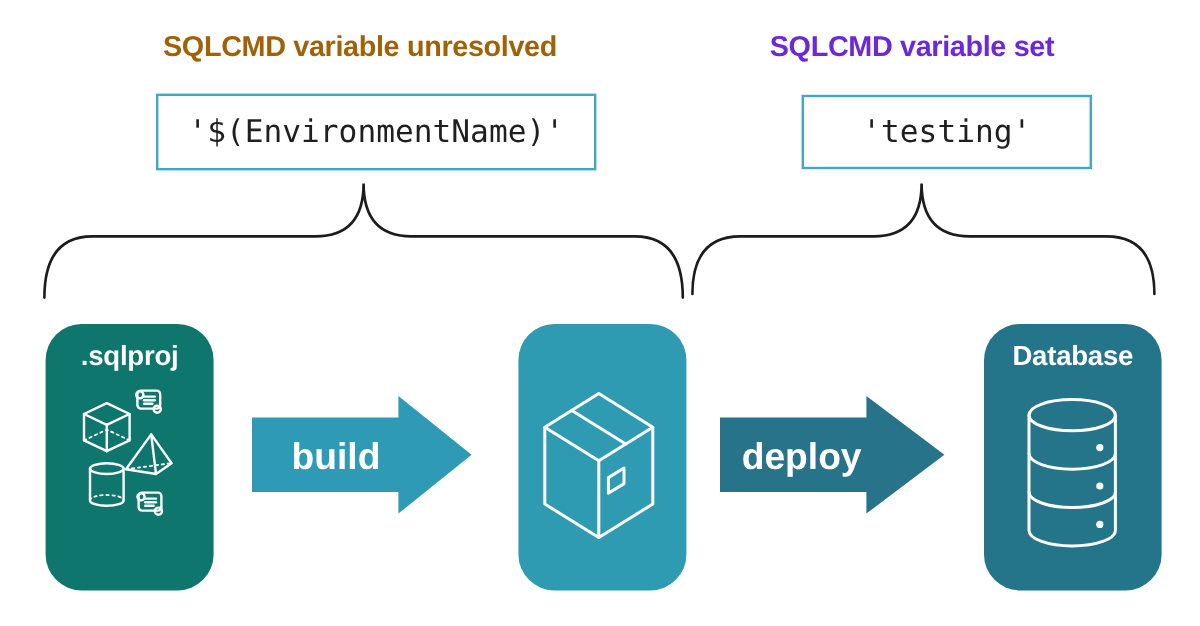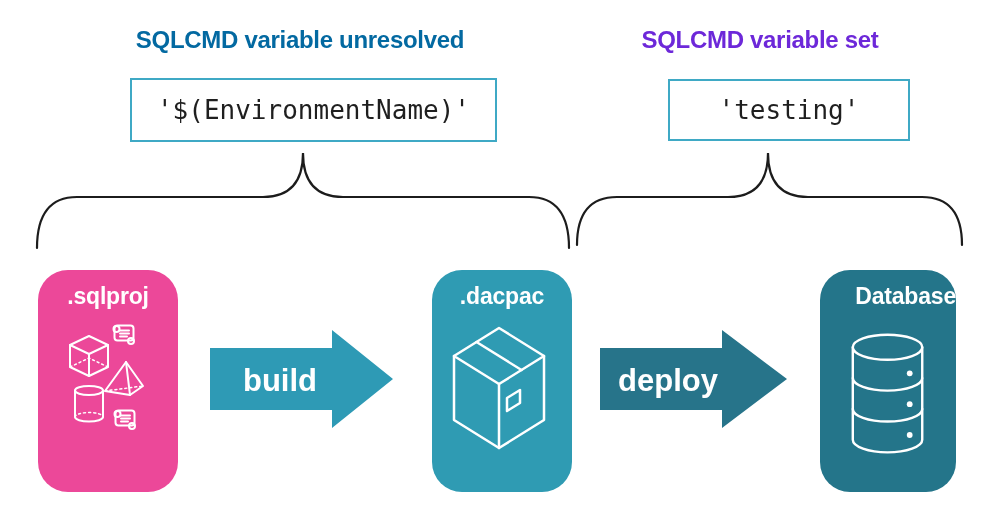--- a/index.html
+++ b/index.html
@@ -31,60 +31,60 @@
   .arrow-text{
     font-family:"Liberation Sans",sans-serif;font-size:31px;font-weight:700;
     fill:#ffffff;text-anchor:middle;
   }
   .node{
     position:absolute;top:270px;width:140px;height:222px;border-radius:30px;
     display:flex;flex-direction:column;align-items:center;
   }
   .node-sqlproj{left:38px;}
   .node-dacpac{left:432px;}
-  .node-database{left:820px;width:136px;align-items:flex-end;}
+  .node-database{left:820px;width:148px;}
   .node-label{
     margin-top:13px;font-size:23px;font-weight:700;color:#ffffff;letter-spacing:-0.2px;
   }
   .node-art{position:absolute;left:0;top:0;width:100%;height:100%;}
   .node-art path,.node-art rect,.node-art ellipse,.node-art circle{
     fill:none;stroke:#ffffff;stroke-linejoin:round;stroke-linecap:round;
   }
   .sw2{stroke-width:2;}
   .sw25{stroke-width:2.5;}
   .dash{stroke-dasharray:2 3;stroke-width:1.5;}
   .dot{fill:#ffffff !important;stroke:none !important;}
 </style>
 </head>
 <body>
 
 <div class="stage">
 
-  <div class="heading heading-left" style="color: #0369a1;">SQLCMD variable unresolved</div>
+  <div class="heading heading-left" style="color: #a16207;">SQLCMD variable unresolved</div>
   <div class="heading heading-right" style="color: #6d28d9;">SQLCMD variable set</div>
 
   <div class="codebox codebox-left" style="border-color: rgb(63, 169, 197); text-align: center;">
     <span class="code" style="color: rgb(31, 31, 31);">'$(EnvironmentName)'</span>
   </div>
   <div class="codebox codebox-right" style="border-color: rgb(63, 169, 197);">
     <span class="code" style="color: rgb(31, 31, 31);">'testing'</span>
   </div>
 
   <svg class="overlay" viewBox="0 0 1000 522">
     <path class="brace" d="M 37 248 Q 37 197 77 197 L 263 197 Q 303 197 303 153 Q 303 197 343 197 L 529 197 Q 569 197 569 248" style="stroke: rgb(28, 28, 28);"></path>
     <path class="brace" d="M 577 245 Q 577 197 617 197 L 728 197 Q 768 197 768 153 Q 768 197 808 197 L 922 197 Q 962 197 962 245" style="stroke: rgb(28, 28, 28);"></path>
 
     <polygon class="arrow-shape" points="210,348 332,348 332,330 393,379 332,428 332,410 210,410" style="fill: rgb(46, 154, 181);"></polygon>
     <text class="arrow-text" x="280" y="391">build</text>
 
     <polygon class="arrow-shape" points="600,348 722,348 722,330 787,379 722,428 722,410 600,410" style="fill: rgb(39, 116, 138);"></polygon>
     <text class="arrow-text" x="668" y="391">deploy</text>
   </svg>
 
-  <div class="node node-sqlproj" style="background-color: #ec4899;">
+  <div class="node node-sqlproj" style="background-color: #0f766e;">
     <div class="node-label" style="color: rgb(255, 255, 255);">.sqlproj</div>
     <svg class="node-art" viewBox="0 0 140 222">
 
       <g transform="translate(73,52)">
         <rect class="sw2" x="3.5" y="3.5" width="19" height="15" rx="3"></rect>
         <circle class="sw2" cx="5.5" cy="7" r="3"></circle>
         <circle class="sw2" cx="20" cy="19" r="3"></circle>
         <path class="sw2" d="M9 8.5 H18"></path>
           <path class="sw2" d="M9 11.5 H18"></path>
           <path class="sw2" d="M9 14.5 H16"></path>
@@ -114,21 +114,20 @@
         <circle class="sw2" cx="5.5" cy="7" r="3"></circle>
         <circle class="sw2" cx="20" cy="19" r="3"></circle>
         <path class="sw2" d="M9 8.5 H18"></path>
           <path class="sw2" d="M9 11.5 H18"></path>
           <path class="sw2" d="M9 14.5 H16"></path>
       </g>
     </svg>
   </div>
 
   <div class="node node-dacpac" style="background-color: rgb(47, 155, 179);">
-    <div class="node-label" style="color: rgb(255, 255, 255);">.dacpac</div>
     <svg class="node-art" viewBox="0 0 140 222">
       <path class="sw25" d="M67 58 L112 86 L67 114 L22 86 Z"></path>
       <path class="sw25" d="M22 86 V150 L67 178 L112 150 V86"></path>
       <path class="sw25" d="M67 114 V178"></path>
       <path class="sw25" d="M44.5 72 L89.5 100"></path>
       <path class="sw25" d="M75 128 L88 120 L88 133 L75 141 Z"></path>
     </svg>
   </div>
 
   <div class="node node-database" style="background-color: rgb(36, 117, 138);">

